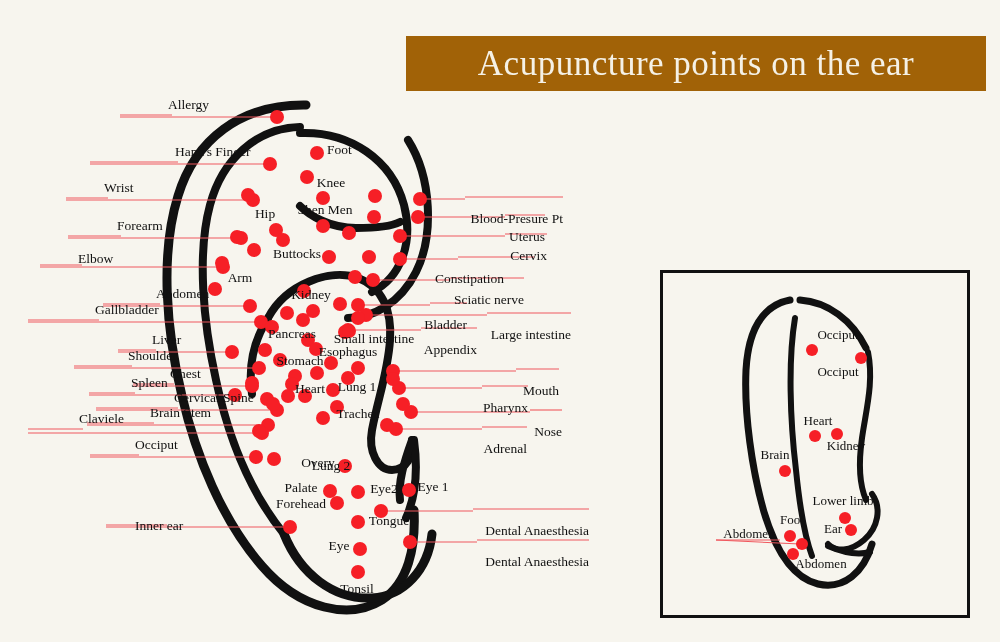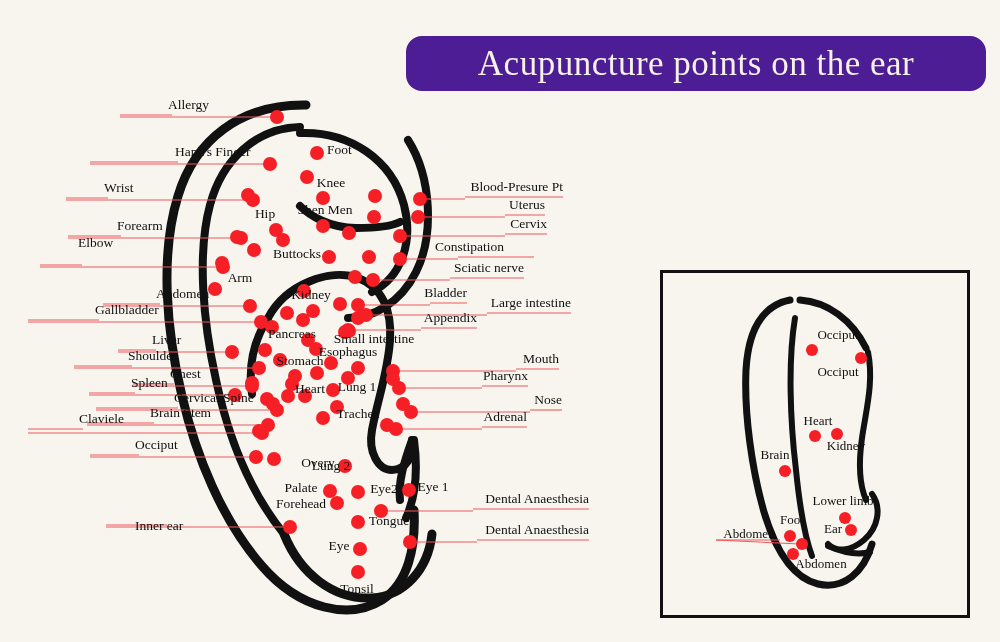--- a/index.html
+++ b/index.html
@@ -8,22 +8,22 @@
     width:1000px;height:642px;
     background:#f7f5ee;
     font-family:"Liberation Serif","DejaVu Serif",serif;
     overflow:hidden;position:relative;
   }
   #root{position:absolute;inset:0;}
 
   
   #title-banner{
     position:absolute;left:406px;top:36px;width:580px;height:55px;
-    background:#4c1d95;
-    display:flex;align-items:center;justify-content:center;border-radius:16px;
+    background:#a16207;
+    display:flex;align-items:center;justify-content:center;
   }
   #title-text{
     color:#f5f1e6;font-size:35px;letter-spacing:.5px;
     font-family:"Liberation Serif","DejaVu Serif",serif;
     white-space:nowrap;
   }
 
   
   #backview-title{
     position:absolute;left:660px;top:228px;width:290px;
@@ -42,21 +42,21 @@
   .leader{stroke:#f0585e;stroke-width:1.1px;fill:none;}
   .underline{stroke:#f0585e;stroke-width:1.1px;fill:none;}
   .pt{fill:#f61f26;}
 
   
   .lbl{
     position:absolute;font-size:13.5px;color:#111;white-space:nowrap;
     font-family:"Liberation Serif","DejaVu Serif",serif;
     line-height:1;
   }
-  .lbl.r{transform:translateX(-100%);}
+  .lbl.r{transform:translateX(-100%);margin-top:32px;}
   .lbl.c{transform:translateX(-50%);text-align:right;}
   .lbl.bk{font-size:13px;}
 </style>
 </head>
 <body>
 
 <div id="root">
 
   <div id="title-banner">
     <span id="title-text">Acupuncture points on the ear</span>
@@ -246,21 +246,21 @@
       <circle cx="790" cy="536" r="6" class="pt" fill="#f61f26"></circle>
       <circle cx="802" cy="544" r="6" class="pt" fill="#f61f26"></circle>
       <circle cx="793" cy="554" r="6" class="pt" fill="#f61f26"></circle>
     </svg>
 
   <div id="label-layer">
       <div class="lbl" style="left: 168px; top: 98px;">Allergy</div>
       <div class="lbl" style="left: 175px; top: 145px;">Hand's Finger</div>
       <div class="lbl" style="left: 104px; top: 181px;">Wrist</div>
       <div class="lbl" style="left: 117px; top: 219px;">Forearm</div>
-      <div class="lbl" style="left: 78px; top: 236px;">Elbow</div>
+      <div class="lbl" style="left: 78px; top: 252px;">Elbow</div>
       <div class="lbl" style="left: 156px; top: 287px;">Abdomen</div>
       <div class="lbl" style="left: 95px; top: 303px;">Gallbladder</div>
       <div class="lbl" style="left: 152px; top: 333px;">Liver</div>
       <div class="lbl" style="left: 128px; top: 349px;">Shoulder</div>
       <div class="lbl" style="left: 170px; top: 367px;">Chest</div>
       <div class="lbl" style="left: 131px; top: 376px;">Spleen</div>
       <div class="lbl" style="left: 174px; top: 391px;">Cervical Spine</div>
       <div class="lbl" style="left: 150px; top: 406px;">Brain Stem</div>
       <div class="lbl" style="left: 79px; top: 412px;">Claviele</div>
       <div class="lbl" style="left: 135px; top: 438px;">Occiput</div>

